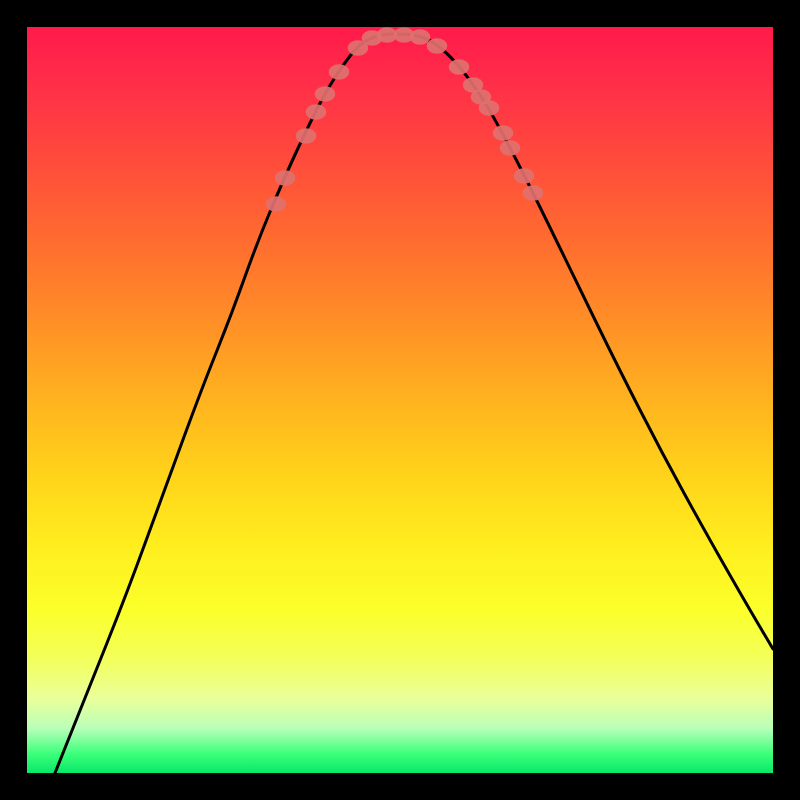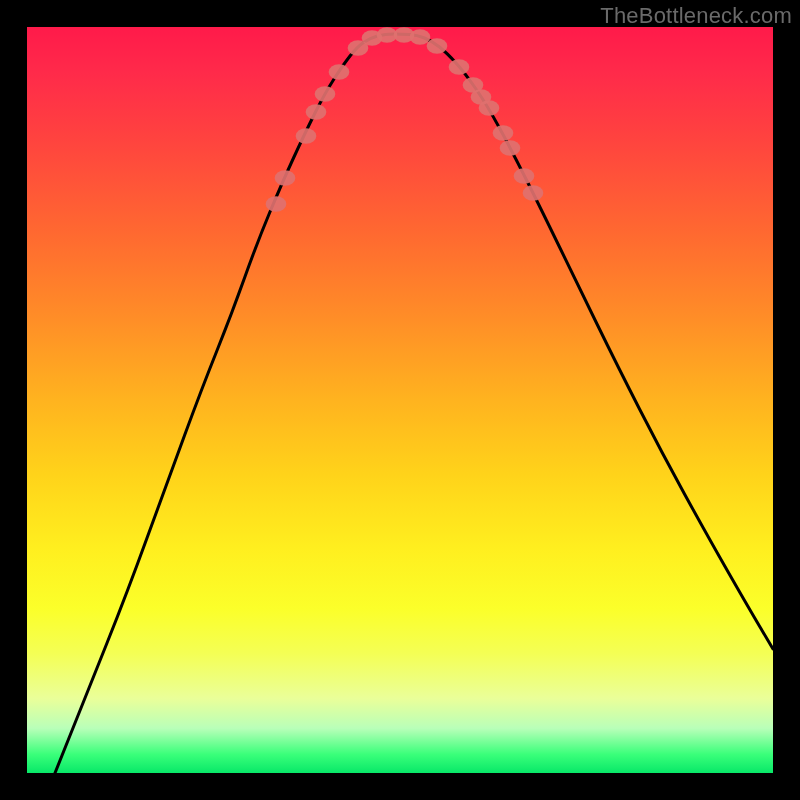--- a/index.html
+++ b/index.html
@@ -86,14 +86,13 @@
           <ellipse cx="446" cy="58" rx="10.35" ry="7.6499999999999995" fill="#e0716f" fill-opacity="0.92"></ellipse>
           <ellipse cx="454" cy="70" rx="10.35" ry="7.6499999999999995" fill="#e0716f" fill-opacity="0.92"></ellipse>
           <ellipse cx="462" cy="81" rx="10.35" ry="7.6499999999999995" fill="#e0716f" fill-opacity="0.92"></ellipse>
           <ellipse cx="476" cy="106" rx="10.35" ry="7.6499999999999995" fill="#e0716f" fill-opacity="0.92"></ellipse>
           <ellipse cx="483" cy="121" rx="10.35" ry="7.6499999999999995" fill="#e0716f" fill-opacity="0.92"></ellipse>
           <ellipse cx="497" cy="149" rx="10.35" ry="7.6499999999999995" fill="#e0716f" fill-opacity="0.92"></ellipse>
           <ellipse cx="506" cy="166" rx="10.35" ry="7.6499999999999995" fill="#e0716f" fill-opacity="0.92"></ellipse>
         </g>
     </svg>
   </div>
-  <div class="watermark">TheBottleneck.com</div>
 </div>
 
 </body></html>

